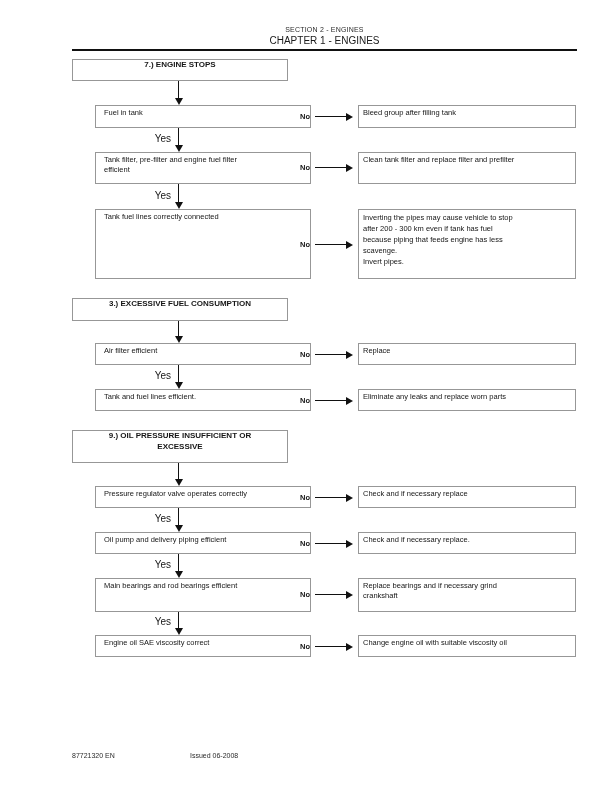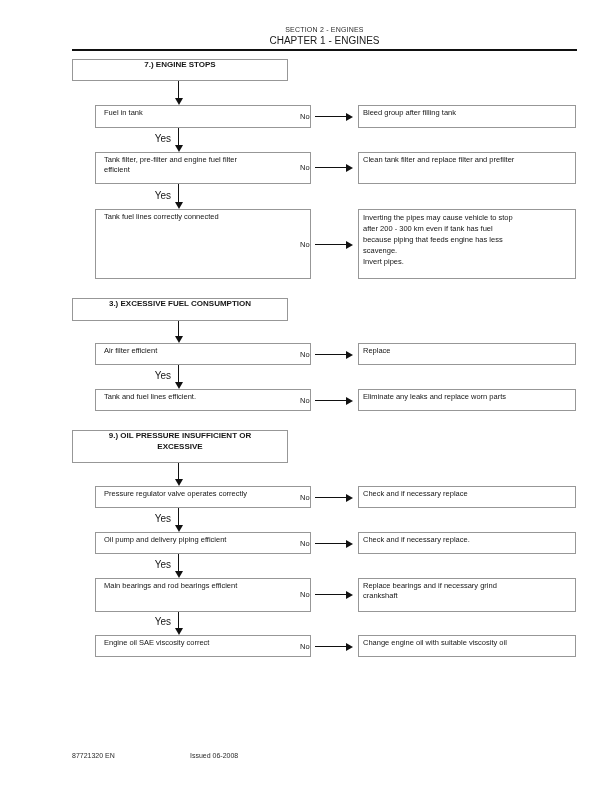--- a/index.html
+++ b/index.html
@@ -37,21 +37,21 @@
   .varrow .vline { position:absolute; left:3.8px; top:0; bottom:5px; width:1.4px; background:#111; }
   .varrow .vhead { position:absolute; bottom:0; left:0.5px; width:0; height:0;
                    border-left:4px solid transparent; border-right:4px solid transparent;
                    border-top:7px solid #111; }
 
   .yes-label { position:absolute; left:134px; width:37px; text-align:right;
                font-size:10px; line-height:10px; color:#161616; }
 
   
   .no-conn { position:absolute; left:300px; width:53px; height:9px;
-             display:flex; align-items:center; }
+             display:flex; align-items:center;font-weight:bold; }
   .no-conn .no-label { font-size:7.5px; line-height:9px; margin-right:5px; color:#161616; }
   .no-conn .harrow { position:relative; flex:1; height:9px; }
   .no-conn .hline { position:absolute; left:0; right:5px; top:3.9px; height:1.3px; background:#111; }
   .no-conn .hhead { position:absolute; right:0; top:0.5px; width:0; height:0;
                     border-top:4px solid transparent; border-bottom:4px solid transparent;
                     border-left:7px solid #111; }
 
   
   .f-doc    { position:absolute; top:752px; left:72px;  font-size:7px; color:#2b2b2b; }
   .f-issued { position:absolute; top:752px; left:190px; font-size:7px; color:#2b2b2b; }

